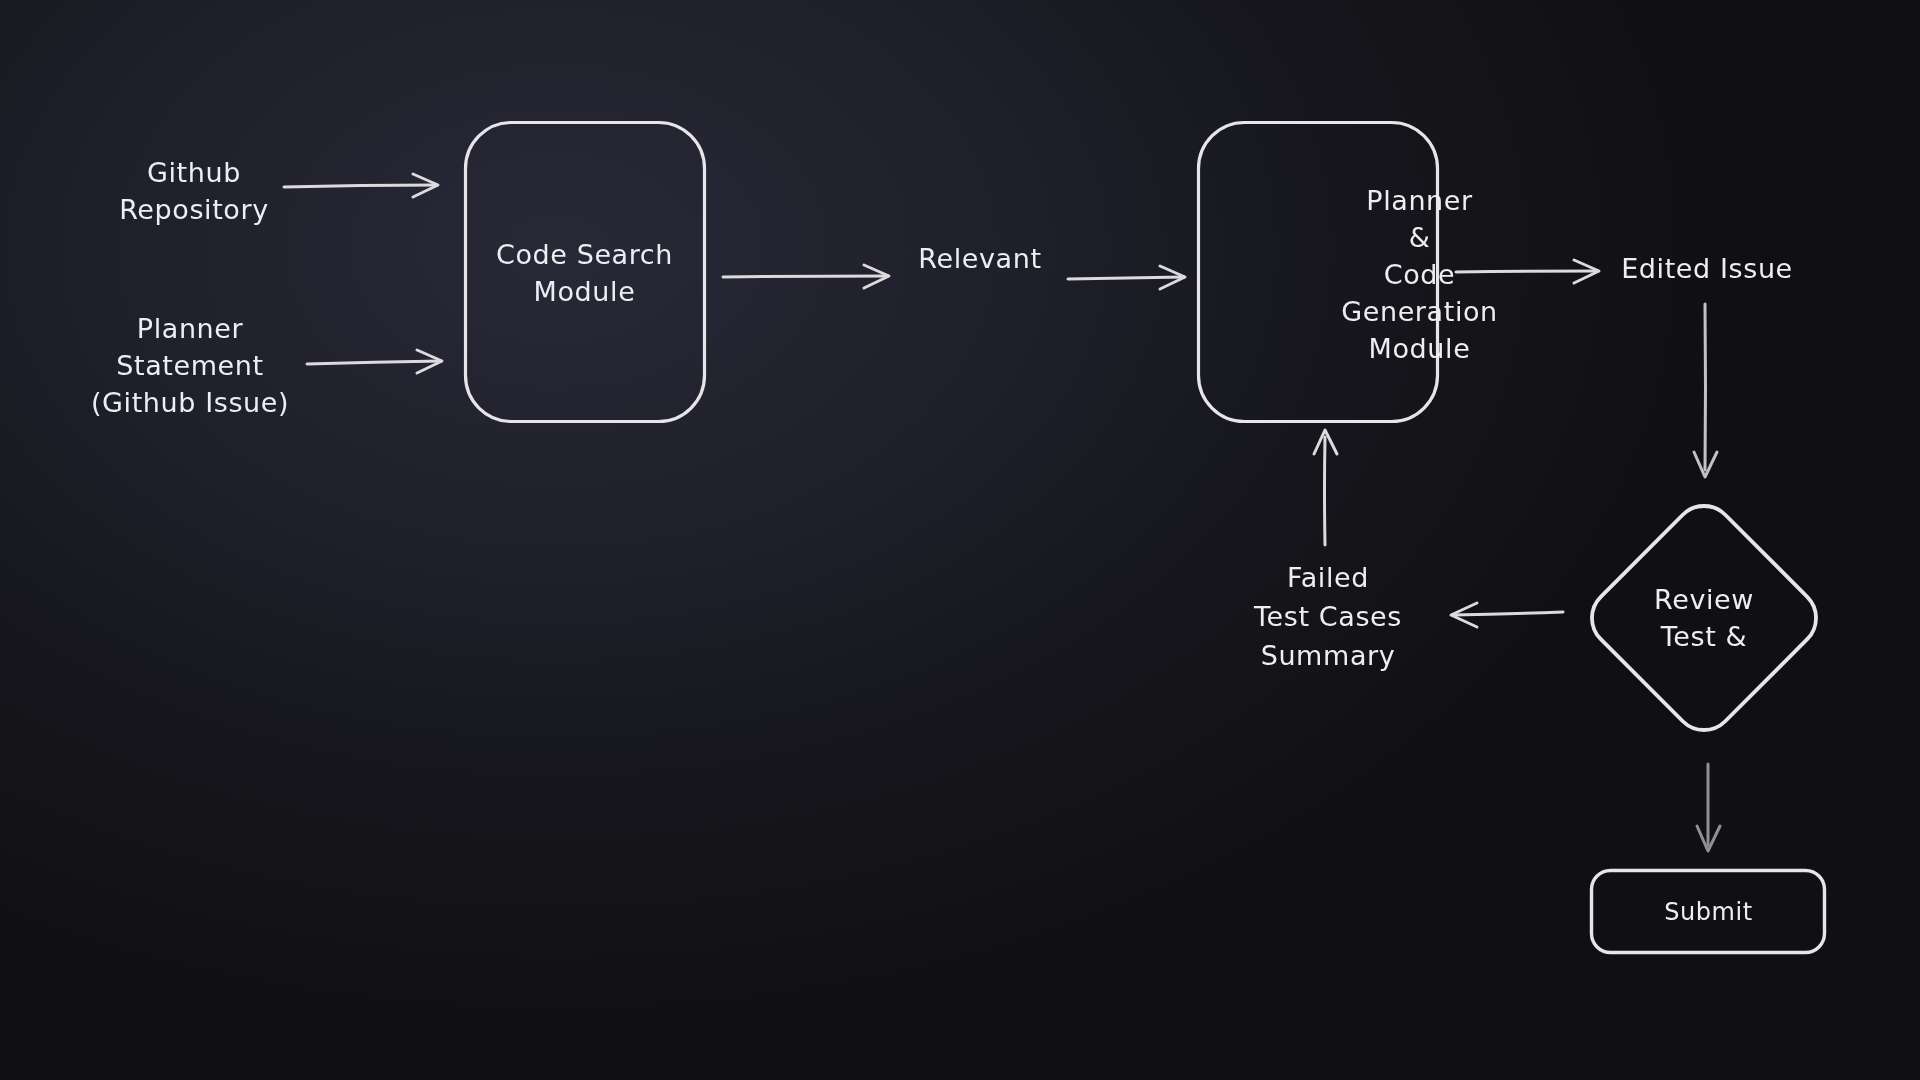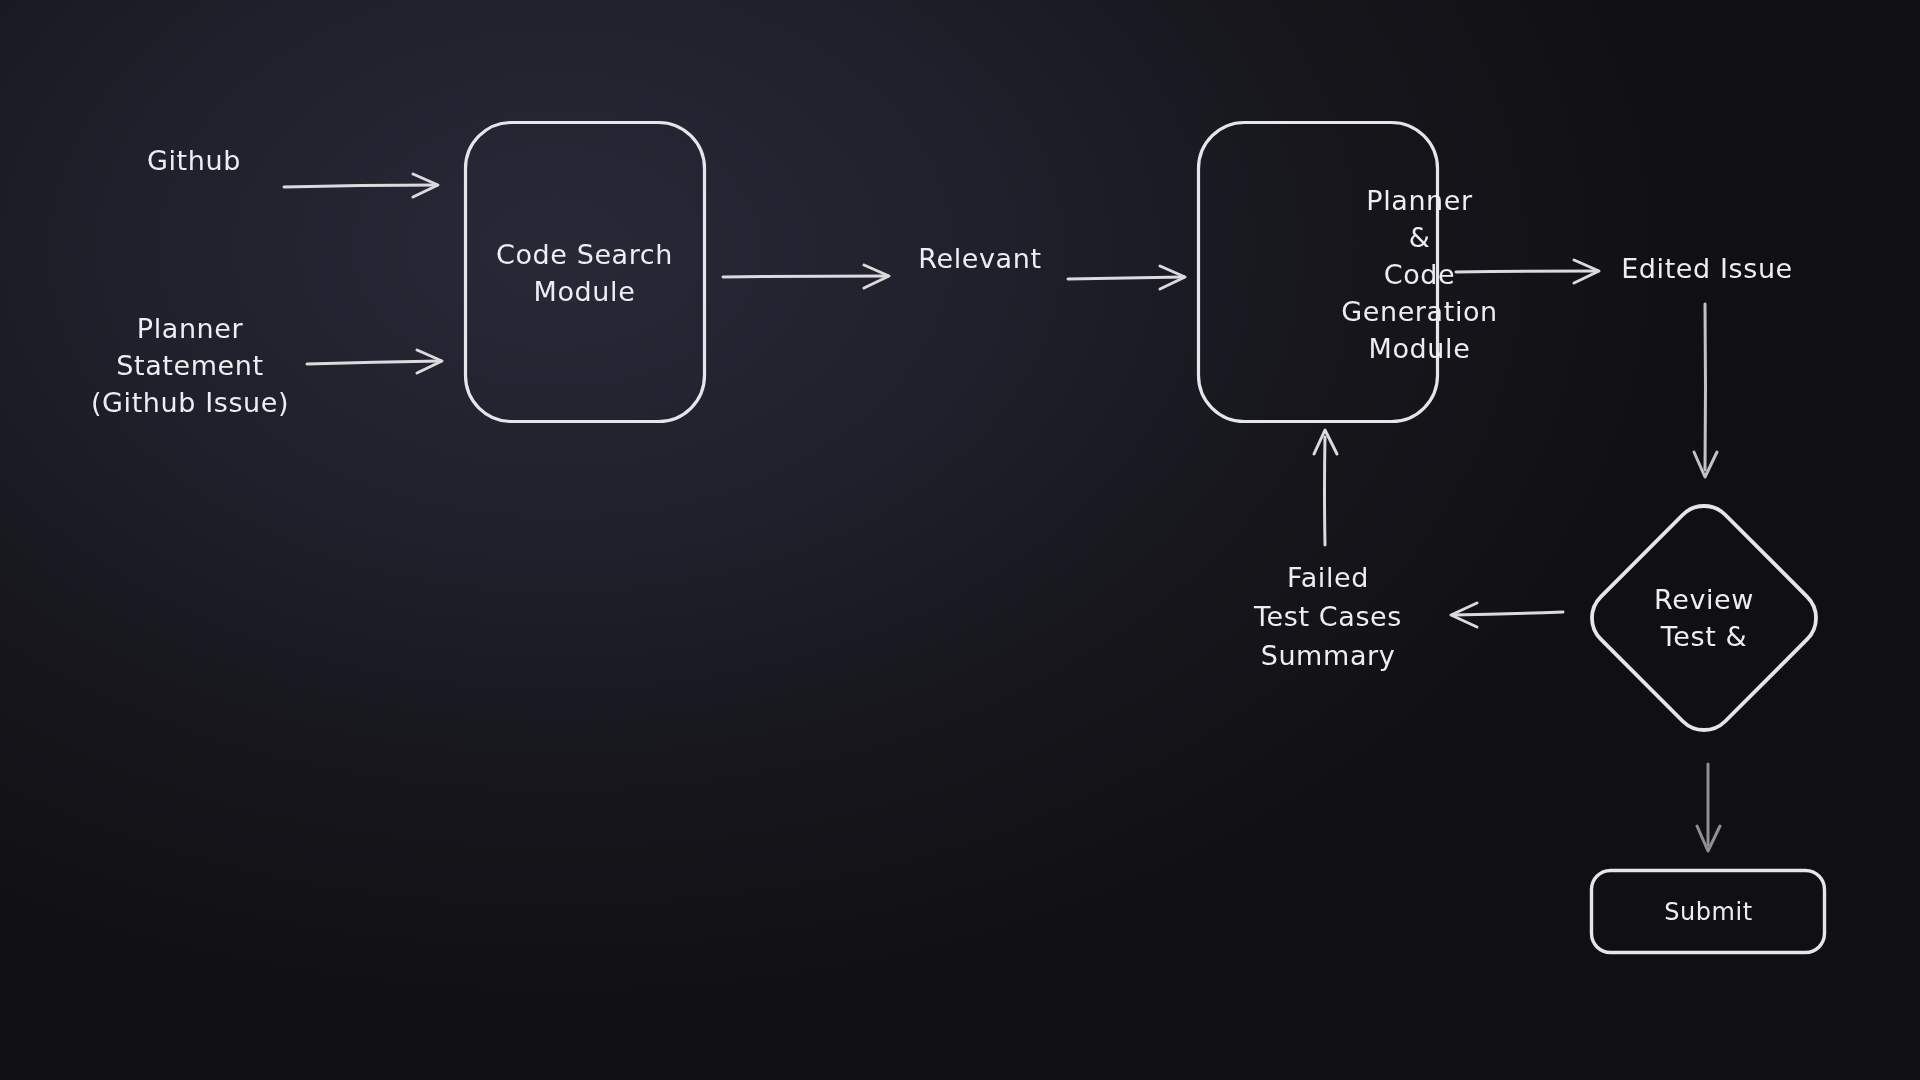--- a/index.html
+++ b/index.html
@@ -86,22 +86,23 @@
     <g class="arrow">
       <path stroke-width="3" d="M 1325 545 Q 1324 490 1325 437"></path>
       <path stroke-width="3" d="M 1314 454 L 1325 430 L 1337 454"></path>
     </g>
     <g class="arrow muted">
       <path stroke-width="3" d="M 1708 764 Q 1708 805 1708 845"></path>
       <path stroke-width="3" d="M 1697 826 L 1708 851 L 1720 826"></path>
     </g>
   </svg>
 
-  <div class="label" style="left:44px; top:142px; width:300px;">
+  <div class="label" style="left:44px; top:154px; width:300px;">
     <span class="line">Github</span>
+    <span class="line">Repository</span>
   </div>
 
   <div class="label" style="left:40px; top:310px; width:300px;">
     <span class="line">Planner</span>
     <span class="line">Statement</span>
     <span class="line">(Github Issue)</span>
   </div>
 
   <div class="label" style="left:830px; top:240px; width:300px;text-align:center;">
     <span class="line">Relevant</span>

